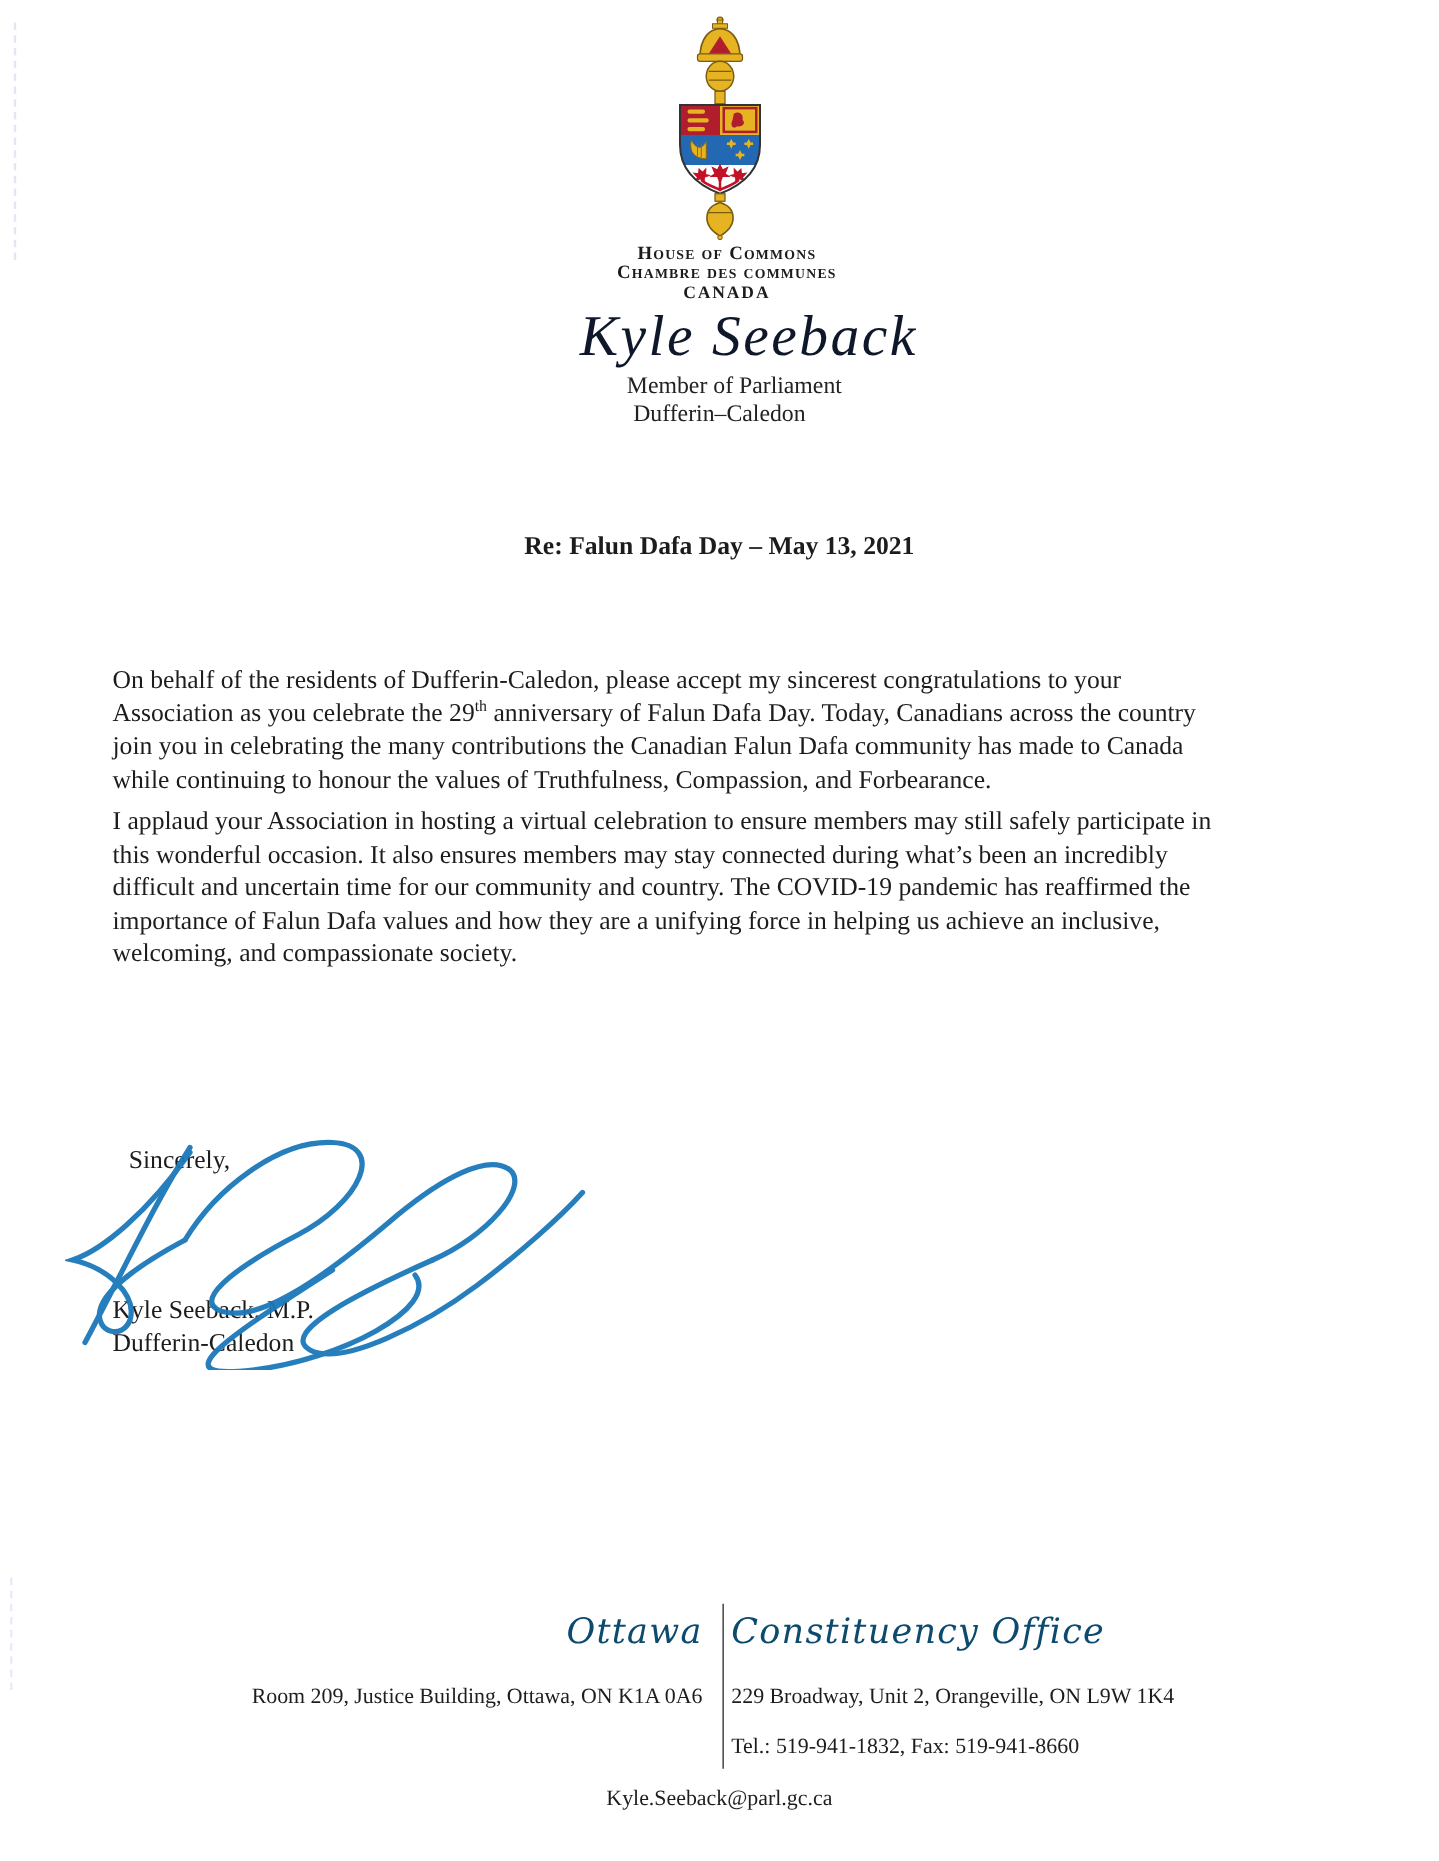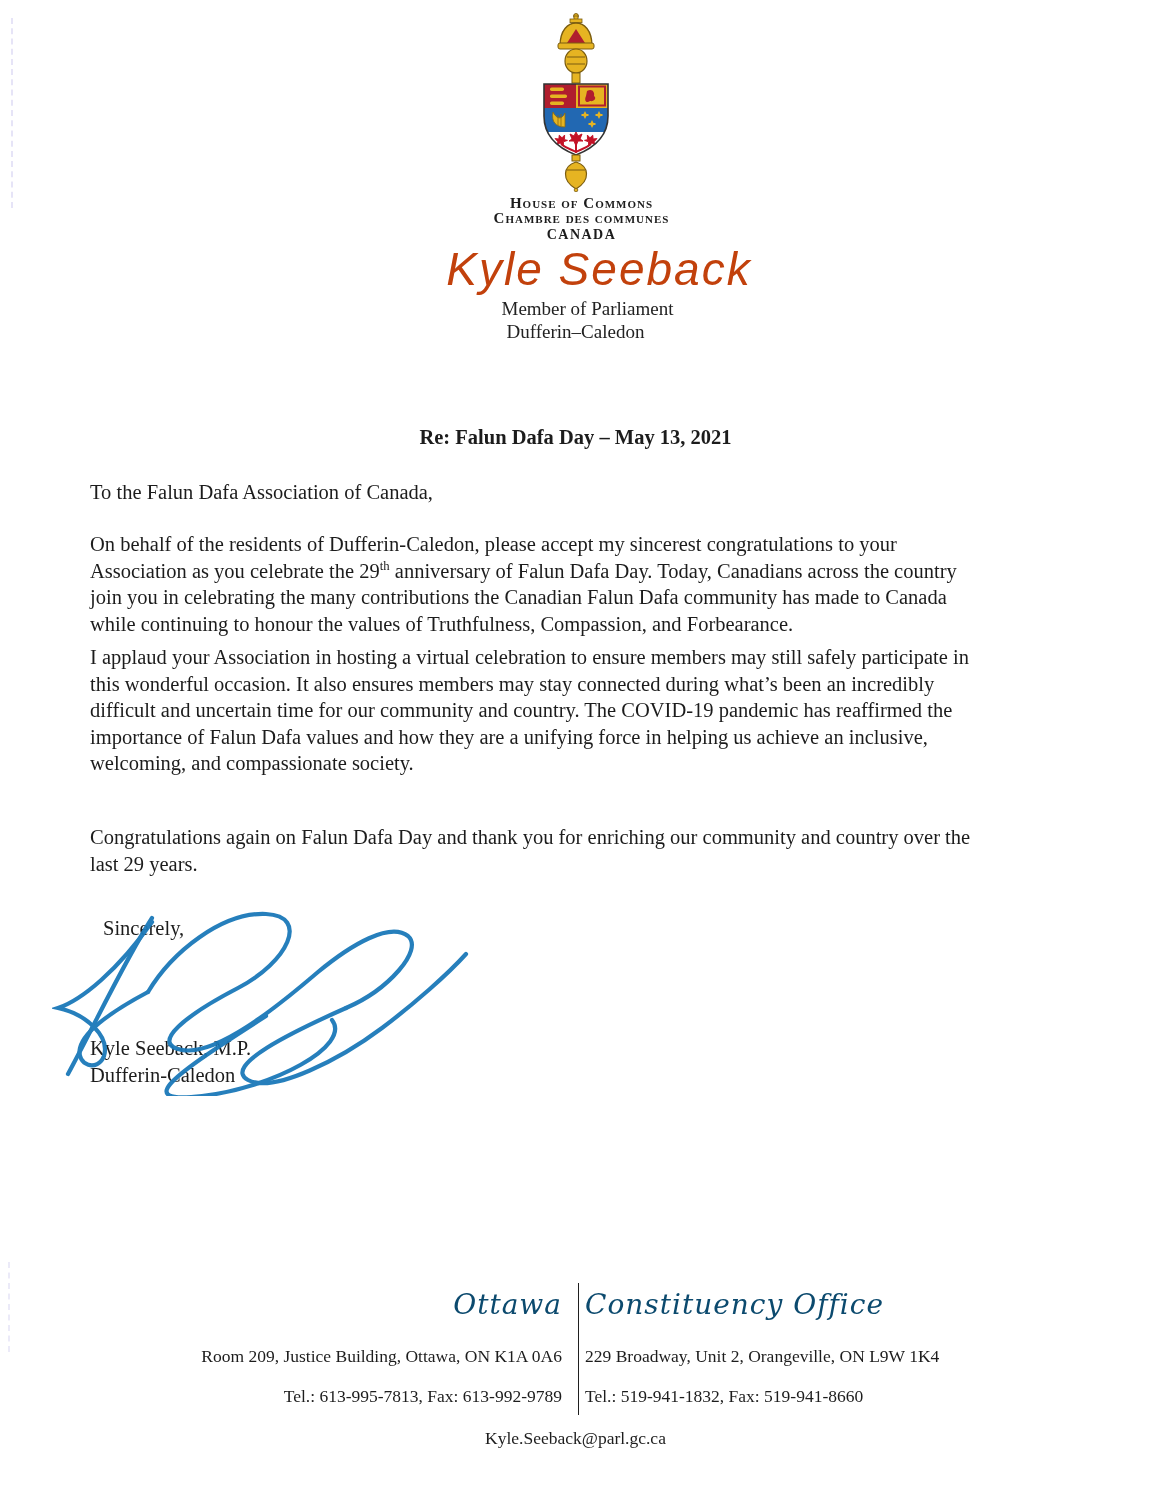--- a/index.html
+++ b/index.html
@@ -17,23 +17,23 @@
   .artifact { position:absolute; width:0; border-left:2px dashed #d9d7f3; opacity:.65; }
   .artifact-top { left:11px; top:18px; height:190px; }
   .artifact-bottom { left:8px; top:1262px; height:90px; opacity:.5; }
 
   
   .letterhead { position:absolute; top:12px; left:0; right:0; text-align:center; }
   .crest { display:block; margin:0 auto 4px auto; }
   .org { font-weight:bold; font-variant:small-caps; font-size:15px; letter-spacing:1px; line-height:15px;padding-left:12px; }
   .org.canada { font-variant:normal; text-transform:uppercase; font-size:14px; letter-spacing:1.5px; margin-top:1px; }
   .mp-script {
-    font-family:Liberation Sans, sans-serif;
+    font-family:Liberation Serif, serif;
     font-style:italic; font-size:46px; line-height:50px;
-    margin-top:2px; letter-spacing:2px; color:#c2410c;padding-left:47px;
+    margin-top:2px; letter-spacing:2px; color:#0f172a;padding-left:47px;
   }
   .mp-line { font-size:19px; line-height:23px; color:#222; }
   .mp-line.first { margin-top:3px;padding-left:24px; }
 
   
   .subject {
     position:absolute; top:426px; left:0; right:0;
     text-align:center; font-weight:bold; font-size:20.5px;
   }
   .bodytext { font-size:20.5px; line-height:26.5px; }
@@ -137,56 +137,52 @@
     <div class="org">House of Commons</div>
     <div class="org">Chambre des communes</div>
     <div class="org canada">Canada</div>
     <div class="mp-script">Kyle Seeback</div>
     <div class="mp-line first">Member of Parliament</div>
     <div class="mp-line">Dufferin–Caledon</div>
   </div>
 
   <div class="subject">Re: Falun Dafa Day – May 13, 2021</div>
 
-  <p class="bodytext salutation">To the Falun Dafa Association of Canada,</p>
 
   <p class="bodytext pre para1"><span>On behalf of the residents of Dufferin-Caledon, please accept my sincerest congratulations to your
 Association as you celebrate the 29</span><sup>th</sup><span> anniversary of Falun Dafa Day. Today, Canadians across the country
 join you in celebrating the many contributions the Canadian Falun Dafa community has made to Canada
 while continuing to honour the values of Truthfulness, Compassion, and Forbearance.</span></p>
 
   <p class="bodytext pre para2">I applaud your Association in hosting a virtual celebration to ensure members may still safely participate in
 this wonderful occasion. It also ensures members may stay connected during what’s been an incredibly
 difficult and uncertain time for our community and country. The COVID-19 pandemic has reaffirmed the
 importance of Falun Dafa values and how they are a unifying force in helping us achieve an inclusive,
 welcoming, and compassionate society.</p>
 
-  <p class="bodytext pre para3">Congratulations again on Falun Dafa Day and thank you for enriching our community and country over the
-last 29 years.</p>
 
   <p class="bodytext closing">Sincerely,</p>
 
   <svg class="signature-svg" width="420" height="200" viewBox="0 0 420 200">
     <g fill="none" stroke="#1b79b9" stroke-width="4.2" stroke-linecap="round" opacity="0.95">
       <path d="M16,178 C44,126 72,66 100,22"></path>
       <path d="M100,26 C66,74 30,104 6,112 C34,118 58,140 52,160 C46,176 24,170 28,152 C32,134 66,112 96,96"></path>
       <path d="M96,96 C120,56 170,16 214,18 C258,20 236,66 186,92 C136,118 96,148 130,154 C164,160 224,112 266,76 C300,48 338,26 356,40 C372,54 336,94 294,112"></path>
       <path d="M294,112 C240,136 170,170 196,184 C222,198 290,162 330,132 C362,108 396,78 414,58"></path>
       <path d="M214,120 C120,180 80,208 150,200 C220,192 300,150 280,124"></path>
     </g>
   </svg>
 
   <p class="signer signer-name">Kyle Seeback, M.P.</p>
   <p class="signer signer-riding">Dufferin-Caledon</p>
 
   <div class="footer-grid">
     <div class="fcol fcol-left">
       <div class="f-title">Ottawa</div>
       <div class="f-addr">Room 209, Justice Building, Ottawa, ON K1A 0A6</div>
-      <div class="f-tel">Tel.: 613-995-7813, Fax: 613-992-9789</div>
     </div>
     <div class="fcol fcol-right">
       <div class="f-title">Constituency Office</div>
       <div class="f-addr">229 Broadway, Unit 2, Orangeville, ON L9W 1K4</div>
       <div class="f-tel">Tel.: 519-941-1832, Fax: 519-941-8660</div>
     </div>
   </div>
 
   <div class="f-email">Kyle.Seeback@parl.gc.ca</div>
 

